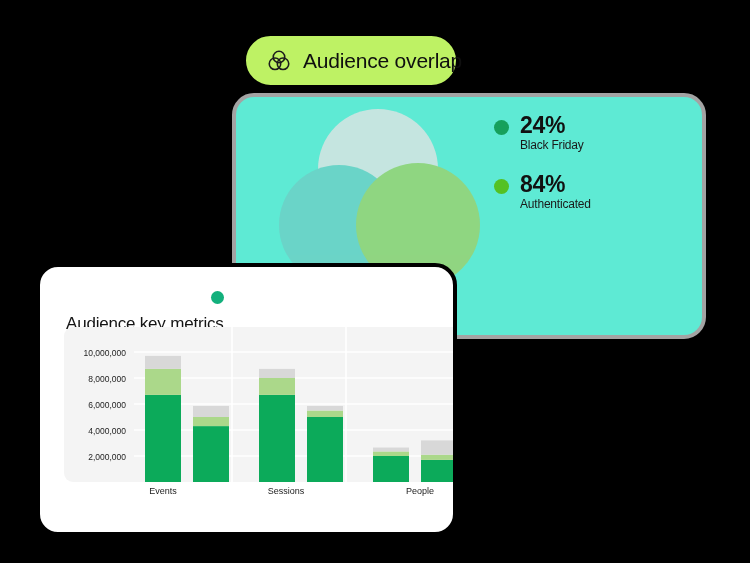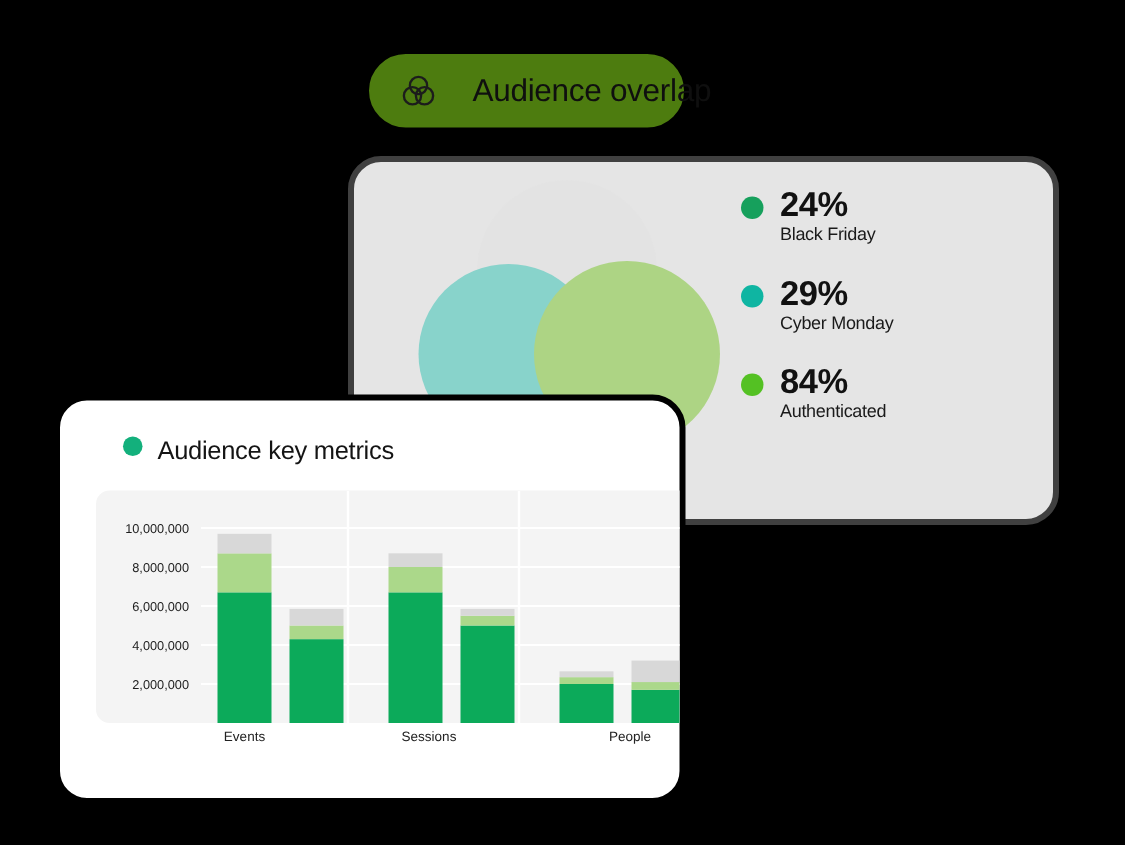--- a/index.html
+++ b/index.html
@@ -20,49 +20,49 @@
     height: 563px;
   }
 
   
   #overlap-pill {
     position: absolute;
     left: 243px;
     top: 33px;
     width: 216px;
     height: 55px;
-    background: #4d7c0f;
+    background: #bef264;
     border: 3px solid #000000;
     border-radius: 28px;
     display: flex;
     align-items: center;
-    gap: 23px;
+    gap: 11px;
     padding: 0 20px;
     z-index: 40;
   }
   #overlap-pill .venn-ico {
     width: 26px; height: 26px; flex: 0 0 26px;
     display: block;
   }
   #overlap-pill .pill-label {
     font-size: 21px;
     color: #0f0f0f;
     letter-spacing: -0.2px;
     white-space: nowrap;
   }
 
   
   #overlap-card {
     position: absolute;
     left: 232px;
-    top: 104px;
+    top: 93px;
     width: 474px;
     height: 246px;
-    background: #e5e5e5;
-    border: 4px solid #404040;
+    background: #5eead4;
+    border: 4px solid #a3a3a3;
     border-radius: 22px;
     z-index: 20;
     overflow: hidden;
   }
 
   #venn-area {
     position: absolute;
     left: 0px;
     top: 0px;
     width: 250px;
@@ -108,25 +108,26 @@
     width: 421px;
     height: 273px;
     background: #ffffff;
     border: 4px solid #000000;
     border-radius: 22px;
     z-index: 30;
     overflow: hidden;
   }
   #metrics-header {
     position: absolute;
-    left: 42px;
+    left: 26px;
     top: 24px;
     display: flex;
-    align-items: flex-start;
+    align-items: flex-end;
     gap: 10px;
+    flex-direction: column;
   }
   #metrics-header .hdr-dot {
     width: 13px; height: 13px; border-radius: 50%;
     flex: 0 0 13px;
   }
   #metrics-header .hdr-title {
     font-size: 17px;
     color: #141414;
     letter-spacing: -0.2px;
   }
@@ -184,27 +185,20 @@
         </g>
       </svg>
     </div>
 
     <div id="legend">
       <div class="legend-row">
         <span class="legend-dot" style="background:#16a05c"></span>
         <span class="legend-txt">
           <span class="legend-pct">24%</span>
           <span class="legend-name">Black Friday</span>
-        </span>
-      </div>
-      <div class="legend-row">
-        <span class="legend-dot" style="background:#0fb5a2"></span>
-        <span class="legend-txt">
-          <span class="legend-pct">29%</span>
-          <span class="legend-name">Cyber Monday</span>
         </span>
       </div>
       <div class="legend-row">
         <span class="legend-dot" style="background:#54c123"></span>
         <span class="legend-txt">
           <span class="legend-pct">84%</span>
           <span class="legend-name">Authenticated</span>
         </span>
       </div>
     </div>

